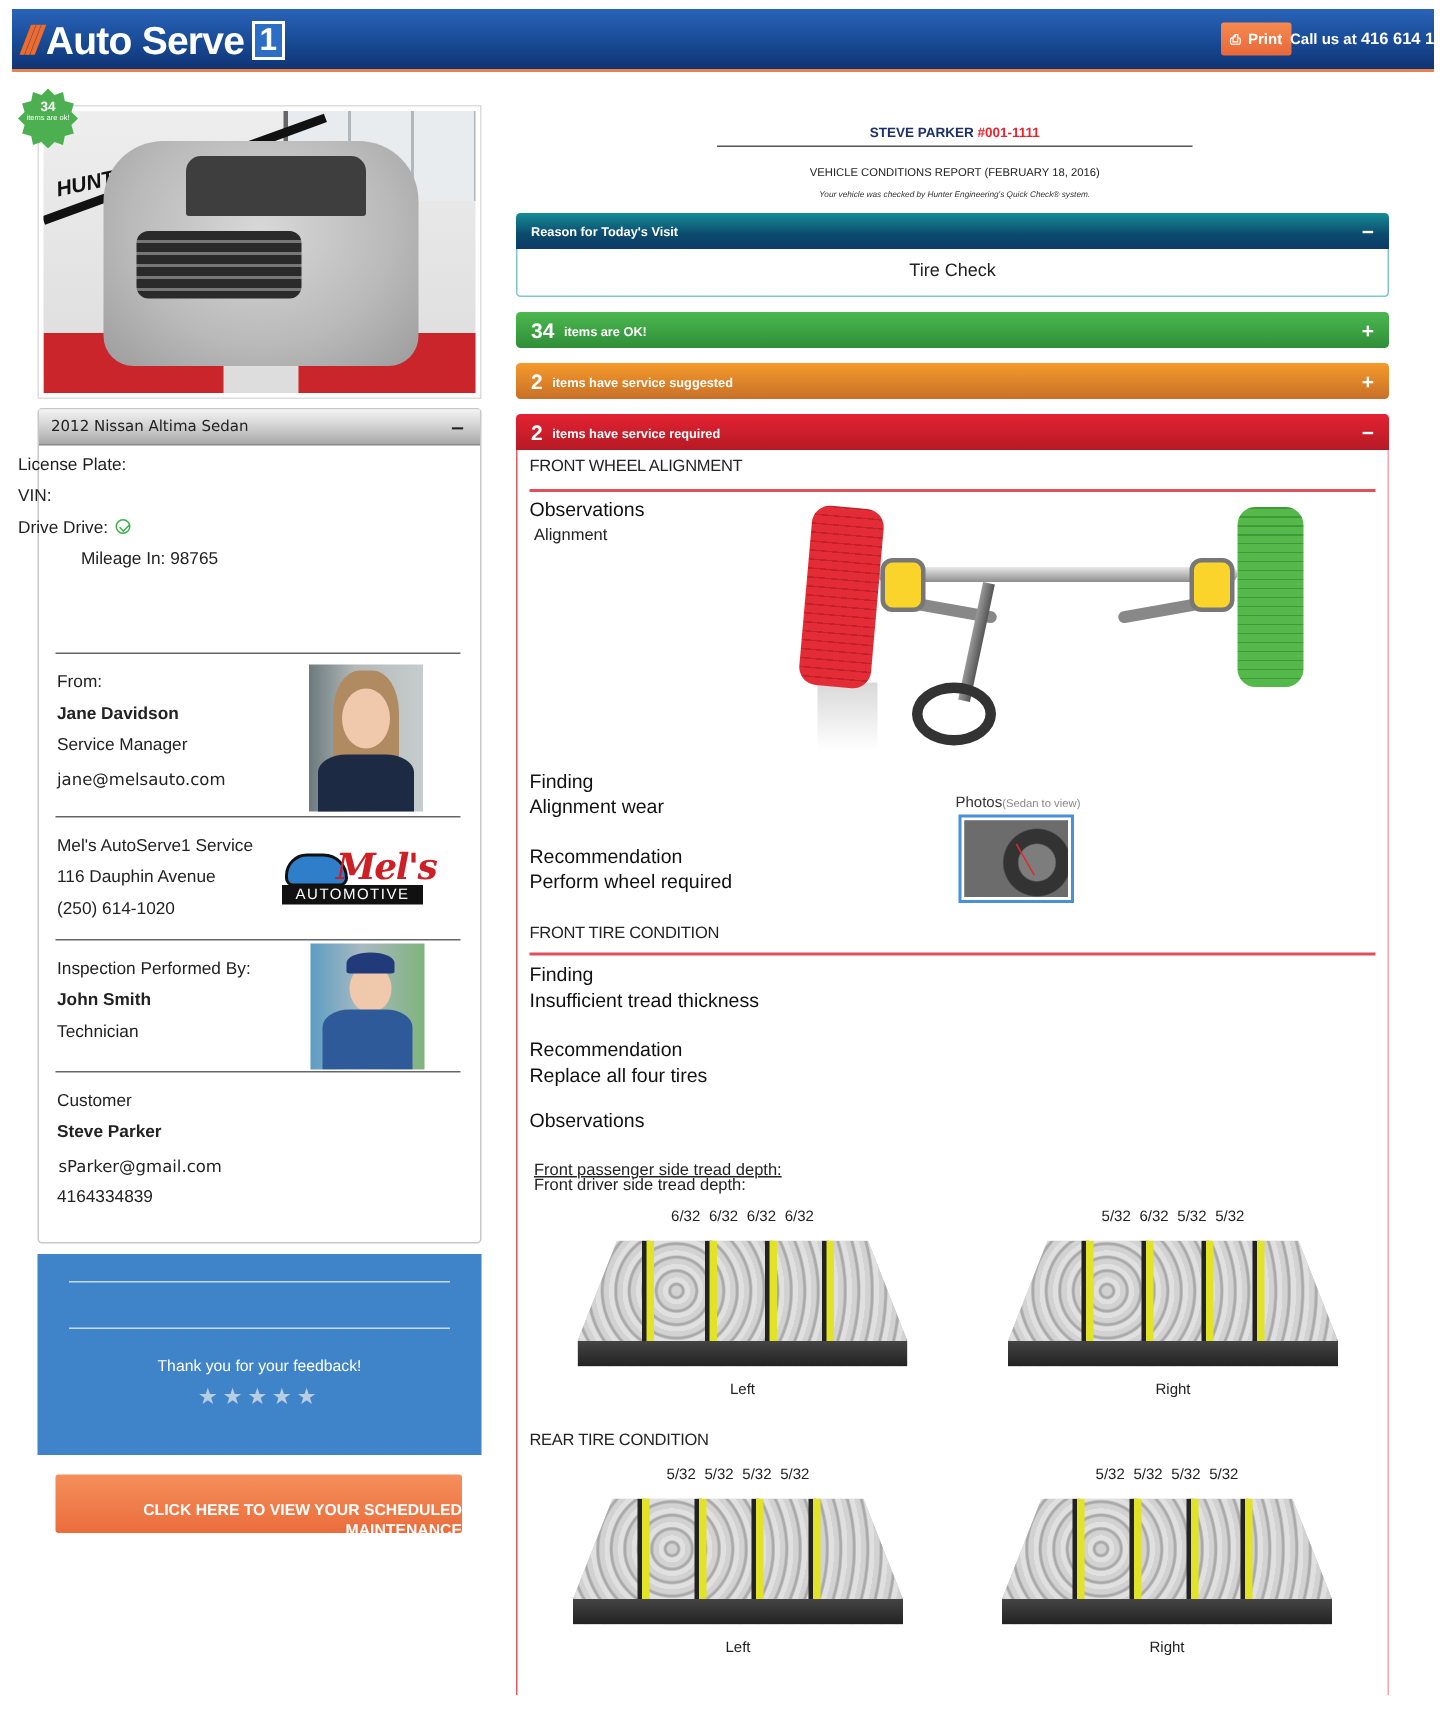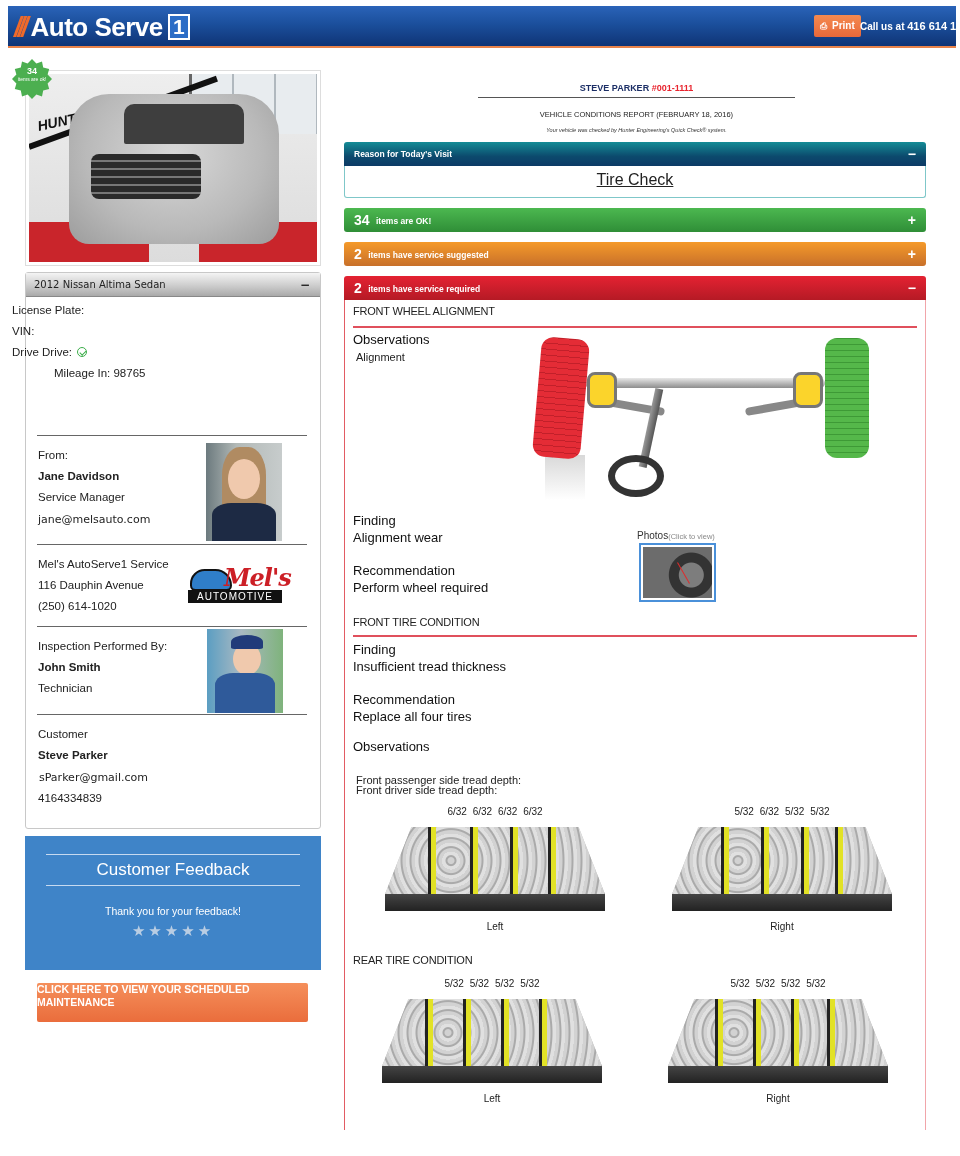--- a/index.html
+++ b/index.html
@@ -73,35 +73,35 @@
 
   .feedback { position: absolute; left: 25px; top: 836px; width: 296px; height: 134px; background: #3f84c8; color: #fff; text-align: center; }
   .fb-line { position: absolute; left: 21px; width: 254px; height: 1px; background: #c7daf0; }
   .fb-title { position: absolute; left: 0; width: 100%; top: 24px; font-size: 17px; }
   .fb-thanks { position: absolute; left: 0; width: 100%; top: 69px; font-size: 10.5px; }
   .fb-stars { position: absolute; left: 0; width: 100%; top: 86px; font-size: 15px; color: #b9cde3; letter-spacing: 3px; }
 
   .maint-btn {
     position: absolute; left: 37px; top: 983px; width: 271px; height: 39px;
     background: linear-gradient(#f58f5b, #ea6d3c); border-radius: 2px; color: #fff;
-    font-size: 10.5px; font-weight: bold; text-align: left; line-height: 13px; padding-top: 0;
+    font-size: 10.5px; font-weight: bold; text-align: right; line-height: 13px; padding-top: 18px;
   }
 
   
   .cust-title { position: absolute; left: 478px; top: 83px; width: 317px; text-align: center; font-size: 9px; font-weight: bold; color: #1c2f66; }
   .cust-title .id { color: #e8252f; }
   .title-rule { position: absolute; left: 478px; top: 97px; width: 317px; height: 1px; background: #555; }
   .report-title { position: absolute; left: 478px; top: 110px; width: 317px; text-align: center; font-size: 7.5px; color: #222; }
   .report-sub { position: absolute; left: 478px; top: 127px; width: 317px; text-align: center; font-size: 5.5px; font-style: italic; color: #333; }
 
   .bar { position: absolute; left: 344px; width: 582px; height: 24px; border-radius: 3px 3px 0 0; color: #fff; font-size: 8.5px; font-weight: bold; padding-left: 10px; line-height: 24px; }
   .bar .num { font-size: 14px; font-weight: bold; margin-right: 4px; vertical-align: -1px; }
   .bar .toggle { position: absolute; right: 10px; top: 0; font-size: 14px; font-weight: bold; }
   .bar-visit { top: 142px; background: linear-gradient(#148c96, #0c4a6d 60%, #0c3a66); }
-  .visit-body { position: absolute; left: 344px; top: 166px; width: 582px; height: 32px; border: 1px solid #7fc7c9; border-top: none; border-radius: 0 0 3px 3px; text-align: center; font-size: 16px; line-height: 28px; color: #222; text-decoration: underline; }
+  .visit-body { position: absolute; left: 344px; top: 166px; width: 582px; height: 32px; border: 1px solid #7fc7c9; border-top: none; border-radius: 0 0 3px 3px; text-align: center; font-size: 12px; line-height: 28px; color: #222; }
   .bar-ok { top: 208px; background: linear-gradient(#4cb850, #2f8e37); border-radius: 3px; }
   .bar-sugg { top: 242px; background: linear-gradient(#f59a2a, #c8702a); border-radius: 3px; }
   .bar-req { top: 276px; background: linear-gradient(#e42232, #b51a25); }
 
   .req-body { position: absolute; left: 344px; top: 300px; width: 582px; height: 830px; border-left: 1px solid #e25b63; border-right: 1px solid #f1a5aa; }
   .sec-title { position: absolute; left: 8px; font-size: 11px; color: #222; letter-spacing: -0.2px; }
   .sec-rule { position: absolute; left: 8px; width: 564px; height: 2px; background: #e0505c; }
   .lbl { position: absolute; left: 8px; font-size: 13px; color: #111; line-height: 17px; }
   .sublbl { position: absolute; left: 11px; font-size: 11px; color: #222; line-height: 13px; }
 
@@ -219,21 +219,20 @@
 </div>
 
 <div class="hr" style="left:37px;top:714px;"></div>
 <div class="info-row" style="left:38px;top:728px;">Customer</div>
 <div class="info-row b" style="left:38px;top:749px;">Steve Parker</div>
 <div class="info-row mono" style="left:39px;top:771px;">sParker@gmail.com</div>
 <div class="info-row" style="left:38px;top:792px;">4164334839</div>
 
 <div class="feedback">
   <div class="fb-line" style="top:18px;"></div>
-  <div class="fb-title">Customer Feedback</div>
   <div class="fb-line" style="top:49px;"></div>
   <div class="fb-thanks">Thank you for your feedback!</div>
   <div class="fb-stars">★★★★★</div>
 </div>
 
 <div class="maint-btn">CLICK HERE TO VIEW YOUR SCHEDULED MAINTENANCE</div>
 
 <div class="cust-title">
   <span>STEVE PARKER</span>
   <span class="id">#001-1111</span>
@@ -286,39 +285,39 @@
   <div class="lbl" style="top:212px;">
     <div>Finding</div>
     <div>Alignment wear</div>
   </div>
   <div class="lbl" style="top:262px;">
     <div>Recommendation</div>
     <div>Perform wheel required</div>
   </div>
 
   <div class="photos-lbl">
-    <span>Photos</span><small>(Click to view)</small>
+    <span>Photos</span><small>(Sedan to view)</small>
   </div>
   <div class="photo-thumb">
     <div class="photo-inner"></div>
   </div>
 
   <div class="sec-title" style="top:316px;">FRONT TIRE CONDITION</div>
   <div class="sec-rule" style="top:335px;"></div>
   <div class="lbl" style="top:341px;">
     <div>Finding</div>
     <div>Insufficient tread thickness</div>
   </div>
   <div class="lbl" style="top:391px;">
     <div>Recommendation</div>
     <div>Replace all four tires</div>
   </div>
   <div class="lbl" style="top:438px;">Observations</div>
   <div class="sublbl" style="top:484px;">Front driver side tread depth:</div>
-  <div class="sublbl" style="top:474px;">Front passenger side tread depth:</div>
+  <div class="sublbl" style="top:474px;text-decoration:underline;">Front passenger side tread depth:</div>
 
   <div class="tread-block" style="left:35px;top:506px;">
     <div class="tread-vals">6/32 6/32 6/32 6/32</div>
     <div class="tread">
       <div class="groove" style="left:46px;"></div>
       <div class="groove" style="left:88px;"></div>
       <div class="groove" style="left:128px;"></div>
       <div class="groove" style="left:166px;"></div>
     </div>
     <div class="tread-side">Left</div>

